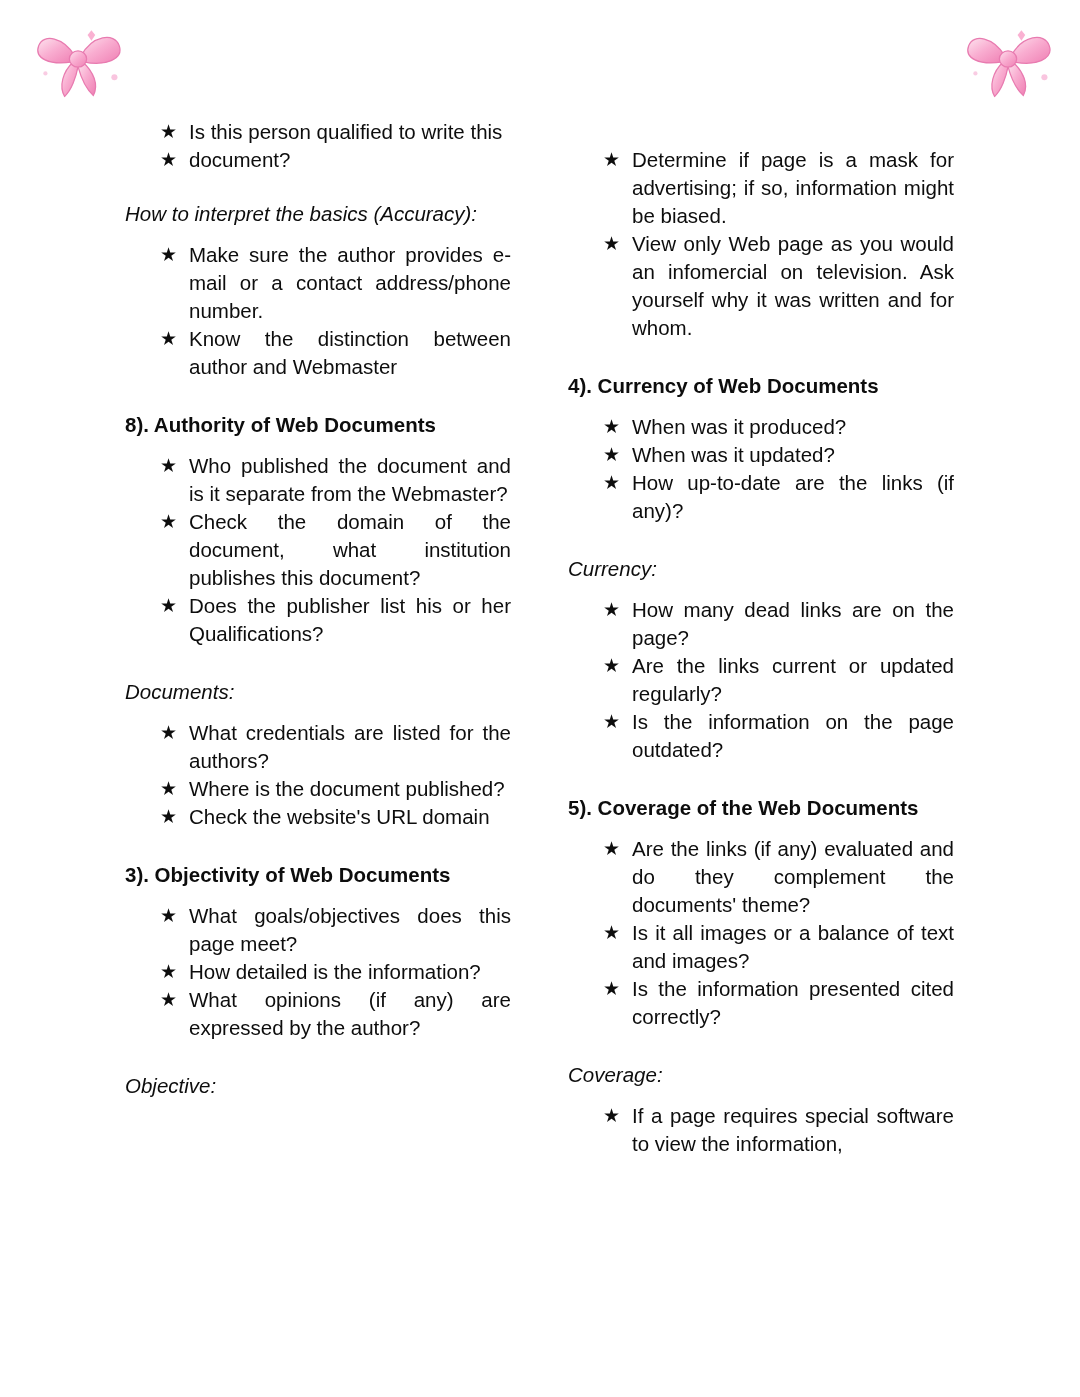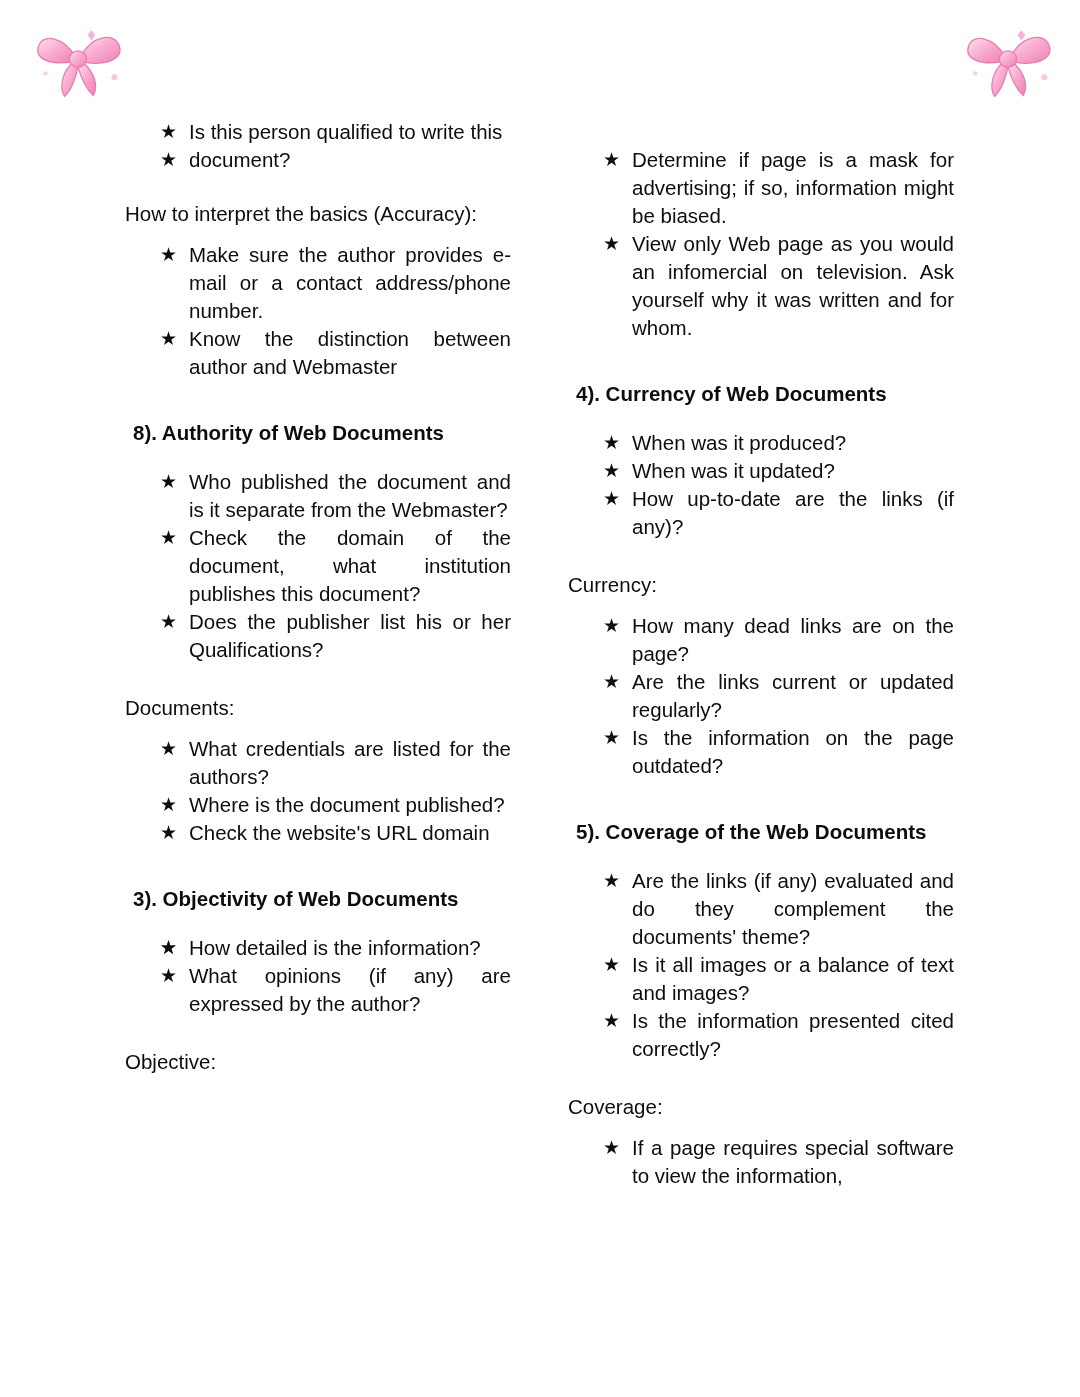--- a/index.html
+++ b/index.html
@@ -39,25 +39,26 @@
   }
   .col-left  { left: 125px; width: 386px; }
   .col-right { left: 568px; width: 386px; }
 
   
   .heading {
     font-size: 20.5px;
     font-weight: bold;
     line-height: 28px;
     text-align: left;
-    margin: 8px;
+    margin: 0;
     padding: 0;
   }
   .subheading {
     font-size: 20.5px;
+    font-style: italic;
     font-weight: normal;
     line-height: 28px;
     text-align: left;
     margin: 0;
     padding: 0;
   }
   ul.bullets {
     list-style: none;
     margin: 0;
     padding: 0 0 0 35px;
@@ -162,21 +163,21 @@
       <li><span class="star">★</span><span>What credentials are listed for the authors?</span></li>
       <li><span class="star">★</span><span>Where is the document published?</span></li>
       <li><span class="star">★</span><span>Check the website's URL domain</span></li>
     </ul>
 
     <div class="gap-lg"></div>
     <p class="heading">3). Objectivity of Web Documents</p>
     <div class="gap-sm"></div>
 
     <ul class="bullets">
-      <li><span class="star">★</span></li>
+      <li><span class="star">★</span><span>What goals/objectives does this page meet?</span></li>
       <li><span class="star">★</span><span>How detailed is the information?</span></li>
       <li><span class="star">★</span><span>What opinions (if any) are expressed by the author?</span></li>
     </ul>
 
     <div class="gap-lg"></div>
     <p class="subheading">Objective:</p>
 
   </div>
 
   <div class="col col-right" style="top:28px;">

